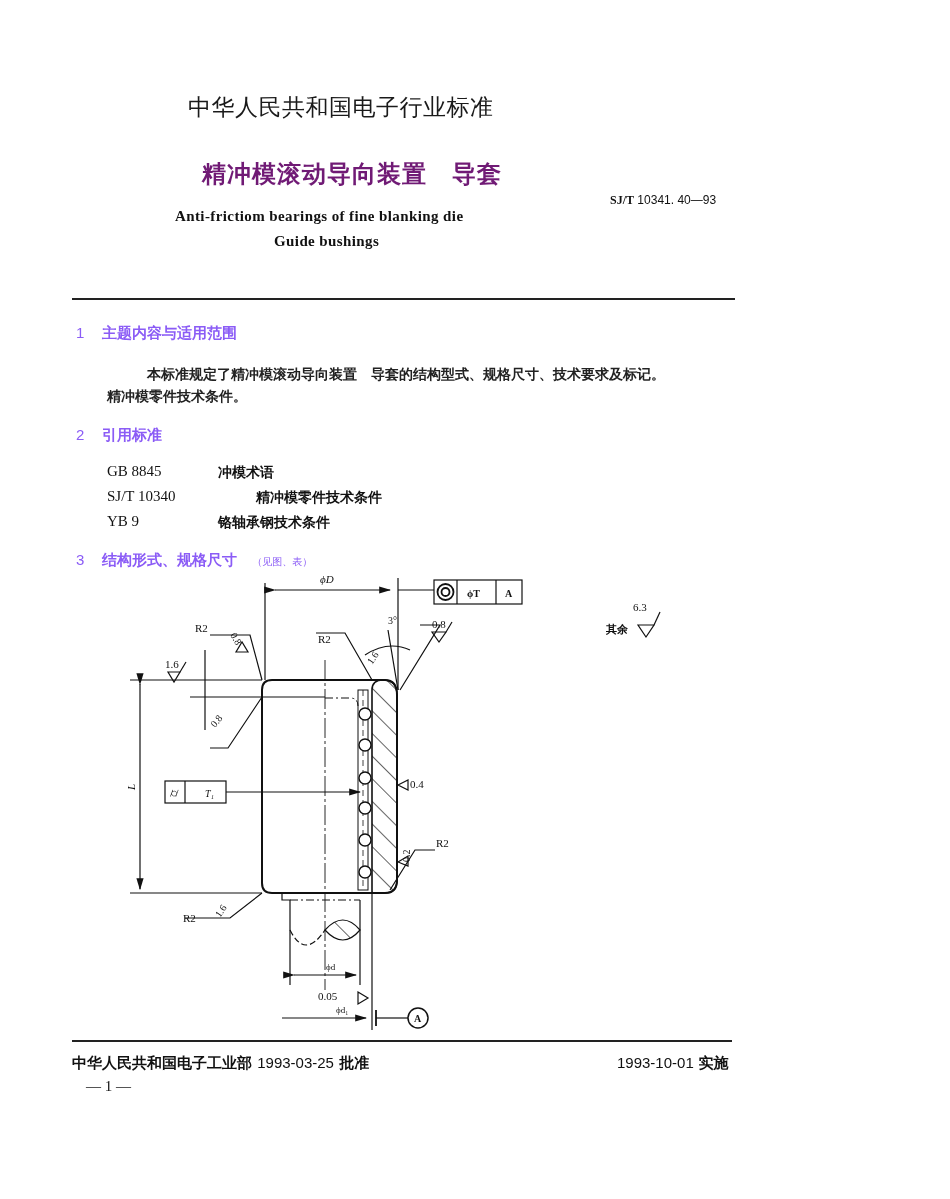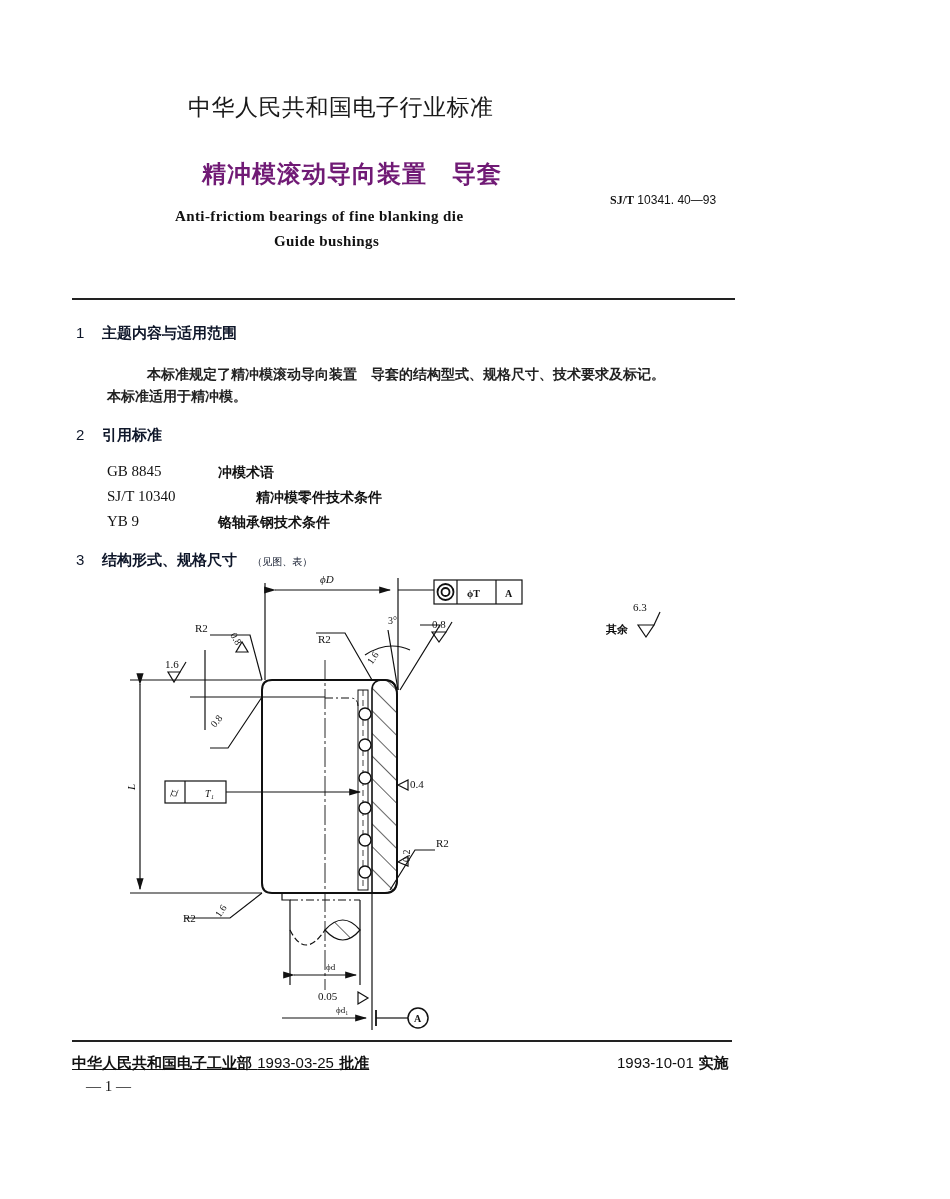--- a/index.html
+++ b/index.html
@@ -5,26 +5,26 @@
     html, body { margin: 0; padding: 0; background: #ffffff; }
     body { width: 950px; height: 1199px; position: relative; overflow: hidden; color: #111; font-family: "DejaVu Sans", sans-serif; }
     .abs { position: absolute; white-space: nowrap; }
     .org { left: 188px; top: 92px; font-size: 23px; letter-spacing: 0.5px; font-weight: normal; color: #1a1a1a; }
     .title-cn { left: 178px; top: 158px; font-size: 24px; font-weight: bold; letter-spacing: 1px; color: #701a75; margin-left: 24px; }
     .std-no { left: 562px; top: 193px; font-size: 12px; font-family: "Liberation Sans", sans-serif; margin-left: 48px; }
     .std-no b { font-family: "Liberation Serif", serif; font-weight: bold; }
     .title-en1 { left: 175px; top: 208px; font-size: 15px; font-family: "Liberation Serif", serif; font-weight: bold; letter-spacing: 0.4px; }
     .title-en2 { left: 274px; top: 233px; font-size: 15px; font-family: "Liberation Serif", serif; font-weight: bold; letter-spacing: 0.4px; }
     .rule { position: absolute; background: #222; }
-    .sec { font-size: 15px; font-weight: bold; color: #0f172a; }
+    .sec { font-size: 15px; font-weight: bold; color: #8b5cf6; }
     .sec .num { display: inline-block; width: 26px; font-weight: normal; font-family: "Liberation Sans", sans-serif; }
     .para { font-size: 14px; font-weight: bold; color: #222; }
     .ref-code { font-family: "Liberation Serif", serif; font-size: 15px; }
     .ref-name { font-size: 14px; font-weight: bold; }
-    .footer-left { left: 72px; top: 1054px; font-size: 15px; font-weight: bold; text-decoration: underline; }
+    .footer-left { left: 72px; top: 1054px; font-size: 15px; font-weight: bold; }
     .footer-left .d { font-family: "Liberation Sans", sans-serif; font-weight: normal; }
     .footer-right { left: 617px; top: 1054px; font-size: 15px; }
     .footer-right .d { font-family: "Liberation Sans", sans-serif; }
     .footer-right .t { font-weight: bold; }
     .pageno { left: 86px; top: 1078px; font-size: 15px; font-family: "Liberation Serif", serif; }
     svg text { font-family: "Liberation Serif", serif; }
   </style>
 </head>
 <body>
 
@@ -33,21 +33,21 @@
 <div class="abs std-no"><b>SJ/T</b> <span>10341. 40—93</span></div>
 <div class="abs title-en1">Anti-frictiom bearings of fine blanking die</div>
 <div class="abs title-en2">Guide bushings</div>
 
 <div class="rule" style="left:72px; top:298px; width:663px; height:2px;"></div>
 
 <div class="abs sec" style="left:76px; top:324px;">
   <span class="num">1</span><span>主题内容与适用范围</span>
 </div>
 <div class="abs para" style="left:107px; top:366px;margin-left:40px;">本标准规定了精冲模滚动导向装置　导套的结构型式、规格尺寸、技术要求及标记。</div>
-<div class="abs para" style="left:107px; top:388px;">本标准适用于精冲模。</div>
+<div class="abs para" style="left:107px; top:388px;">精冲模零件技术条件。</div>
 
 <div class="abs sec" style="left:76px; top:426px;">
   <span class="num">2</span><span>引用标准</span>
 </div>
 <div>
   <div class="abs ref-code" style="left:107px; top:463px;">GB 8845</div>
   <div class="abs ref-name" style="left:218px; top:464px;">冲模术语</div>
   <div class="abs ref-code" style="left:107px; top:488px;">SJ/T 10340</div>
   <div class="abs ref-name" style="left:218px; top:489px;margin-left:38px;">精冲模零件技术条件</div>
   <div class="abs ref-code" style="left:107px; top:513px;">YB 9</div>

